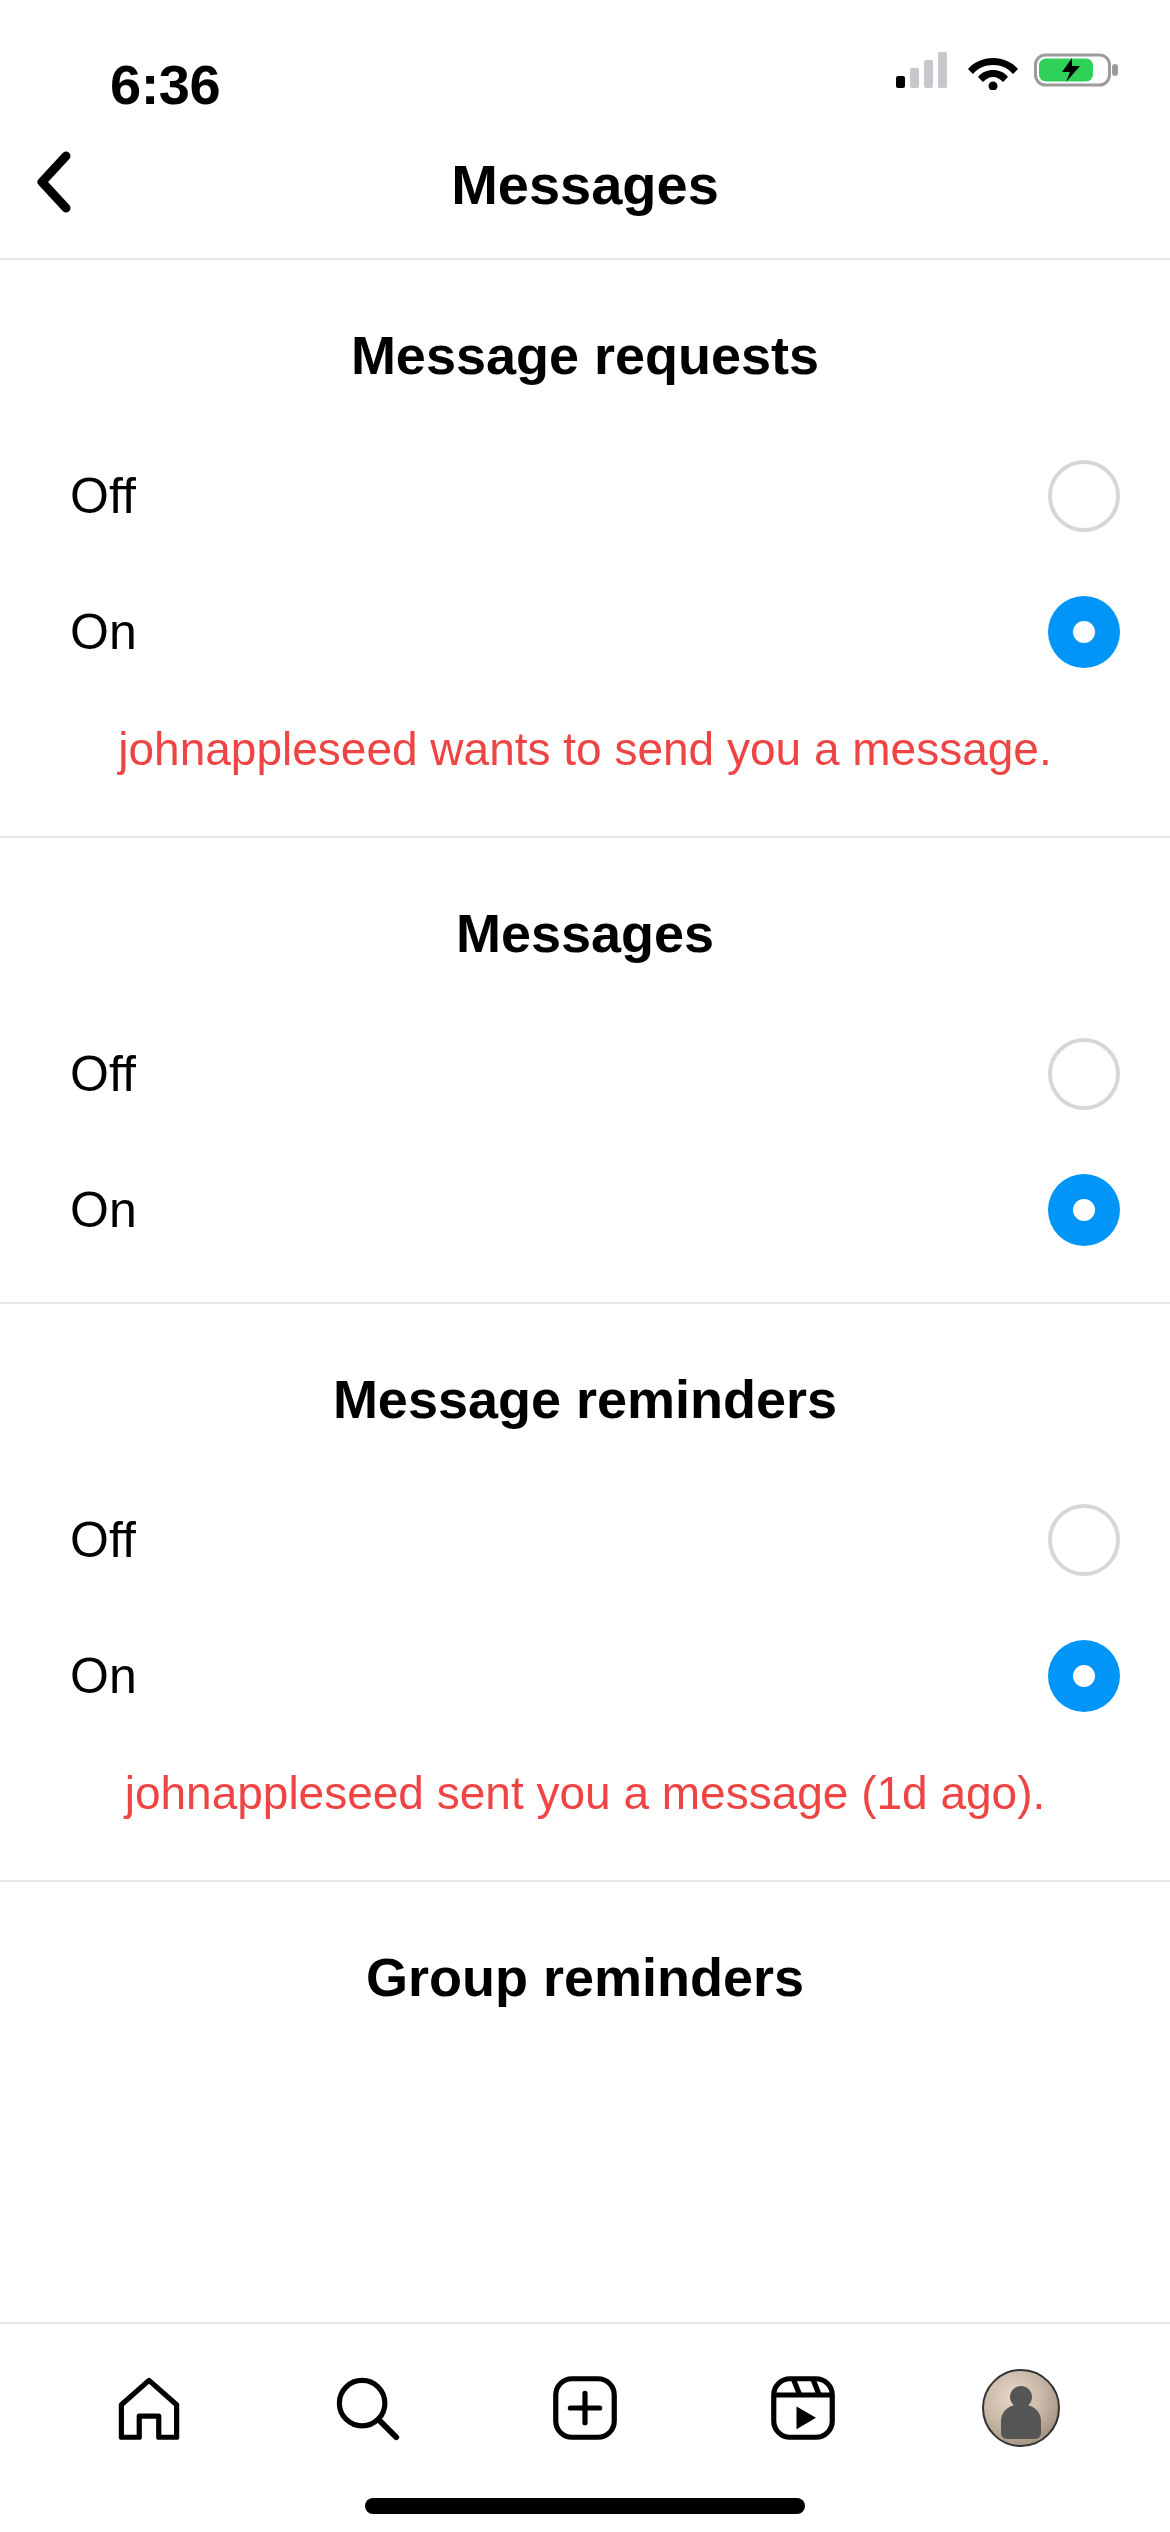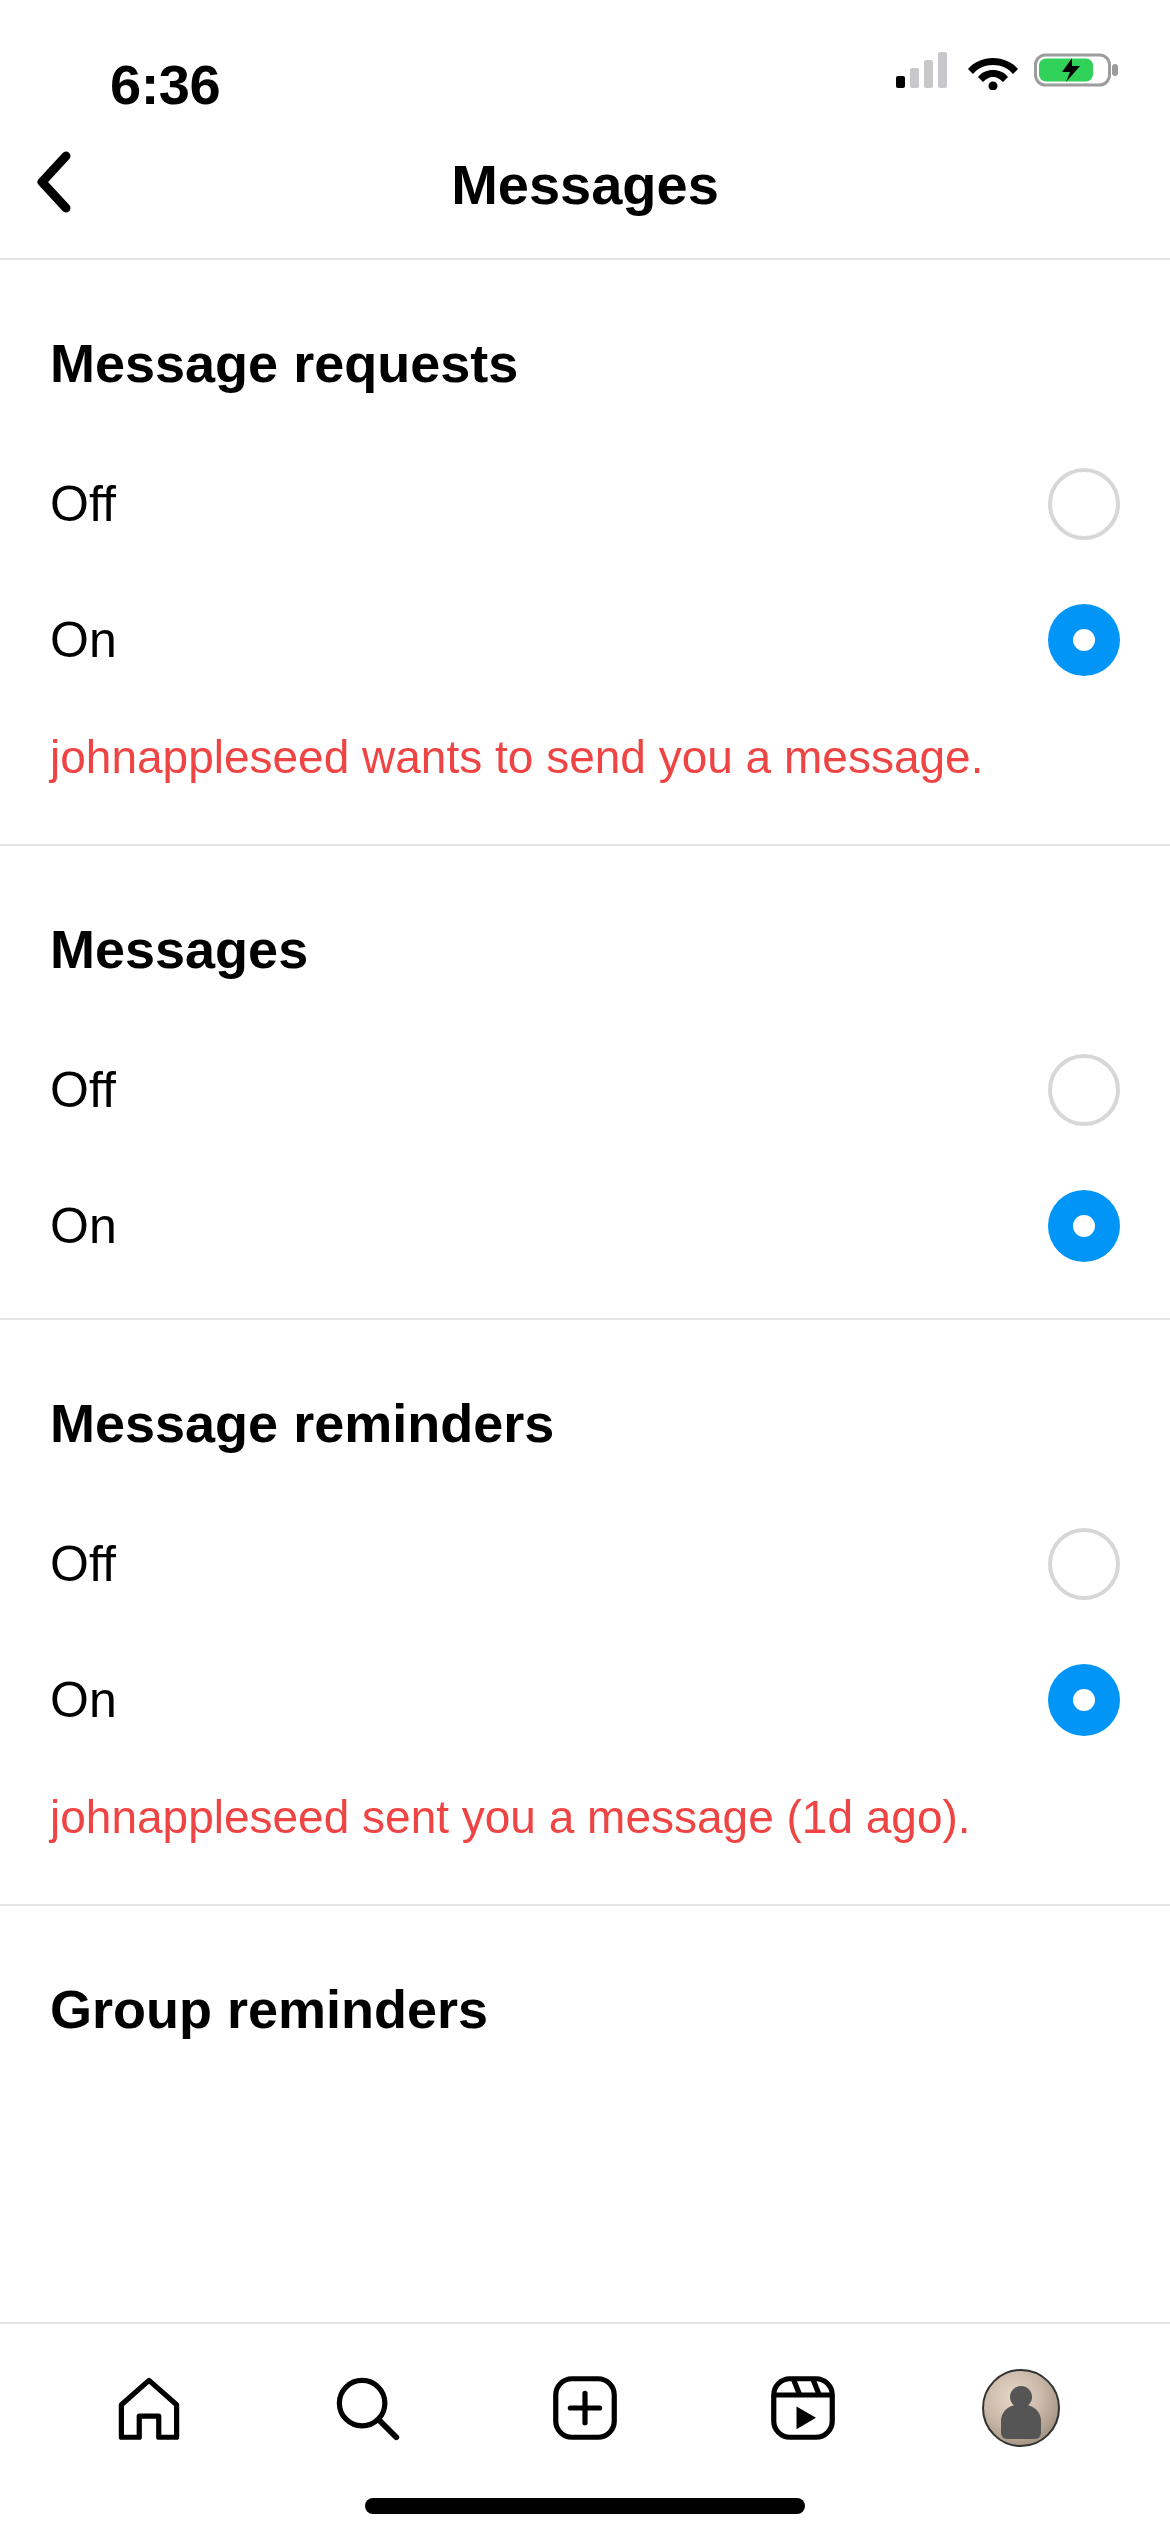--- a/index.html
+++ b/index.html
@@ -12,24 +12,24 @@
   .wifi-icon svg, .battery-icon svg, .signal-icon svg { display: block; }
 
   
   .nav-bar { position: relative; height: 150px; display: flex; align-items: center; justify-content: center; border-bottom: 2px solid #e6e6e6; }
   .nav-back { position: absolute; left: 30px; top: 50%; transform: translateY(-50%); }
   .nav-title { font-size: 56px; font-weight: 700; }
 
   
   .content { height: calc(2532px - 110px - 150px - 170px - 40px); overflow: hidden; }
 
-  .section { border-bottom: 2px solid #e6e6e6; padding: 8px 50px 56px 50px; }
+  .section { border-bottom: 2px solid #e6e6e6; padding: 0 50px 56px 50px; text-align: center; }
   .section-title { font-size: 54px; font-weight: 700; padding-top: 64px; padding-bottom: 10px; }
   .option-row { display: flex; align-items: center; justify-content: space-between; padding-top: 64px; }
-  .option-label { font-size: 50px; font-weight: 400; }
+  .option-label { font-size: 50px; font-weight: 400; margin-left: 20px; }
   .radio { width: 72px; height: 72px; border-radius: 50%; border: 4px solid #d7d7d7; position: relative; flex: 0 0 auto; }
   .radio.selected { border: none; background: #0095f6; }
   .radio.selected::after { content: ""; position: absolute; width: 22px; height: 22px; background: #fff; border-radius: 50%; top: 50%; left: 50%; transform: translate(-50%, -50%); }
   .section-desc { font-size: 46px; color: #ef4444; padding-top: 52px; line-height: 1.3; }
 
   
   .tab-bar { position: absolute; bottom: 40px; left: 0; right: 0; height: 170px; border-top: 2px solid #e6e6e6; background: #fff; display: flex; align-items: center; justify-content: space-around; padding: 0 40px; }
   .tab-item { width: 90px; height: 90px; display: flex; align-items: center; justify-content: center; }
   .profile-avatar { width: 78px; height: 78px; border-radius: 50%; border: 2px solid #333; background: radial-gradient(circle at 40% 35%, #e8d8c8 0%, #c9b8a8 45%, #8a7a6a 100%); position: relative; overflow: hidden; }
   .profile-avatar::before { content:""; position:absolute; left:50%; top:20%; transform:translateX(-50%); width:22px; height:22px; background:#555; border-radius:50%; }

